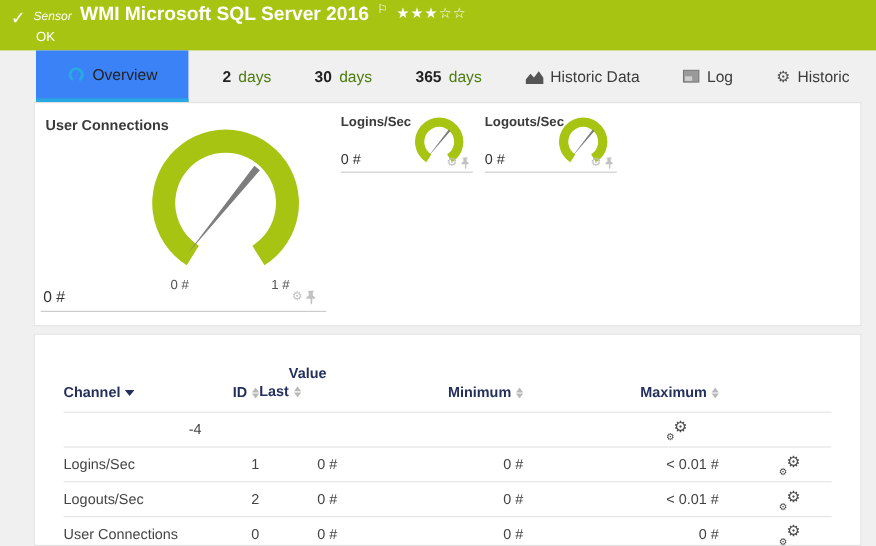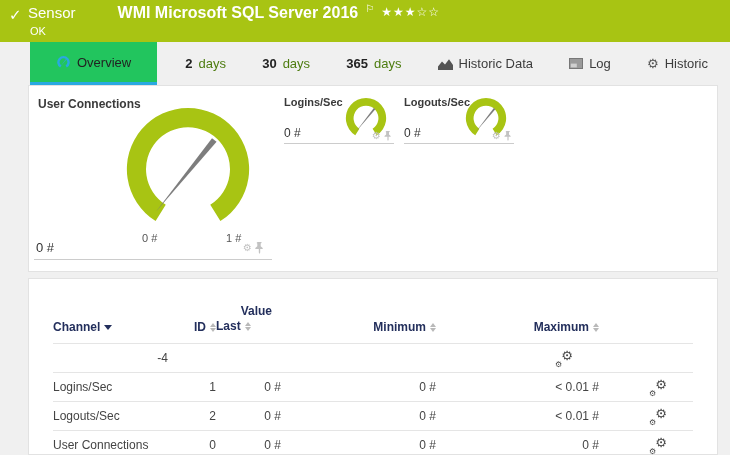--- a/index.html
+++ b/index.html
@@ -6,30 +6,30 @@
   body{
     width:730px;height:455px;overflow:hidden;position:relative;
     background:#f0f0f0;
     font-family:"Liberation Sans","DejaVu Sans",sans-serif;
     -webkit-font-smoothing:antialiased;
   }
   
   .topbar{position:absolute;left:0;top:0;width:730px;height:42px;background:#a8c413;color:#fff;}
   .check{position:absolute;left:9px;top:6px;font-size:15px;font-weight:bold;}
   .line1{position:absolute;left:28px;top:4px;display:flex;align-items:baseline;gap:7px;white-space:nowrap;}
-  .kind{font-size:15px;}
-  .title{font-weight:bold;font-size:16px;margin-left:35px;}
+  .kind{font-style:italic;font-size:10px;}
+  .title{font-weight:bold;font-size:16px;}
   .flag{font-size:10px;position:relative;top:-6px;cursor:pointer;}
   .stars{font-size:12px;letter-spacing:1px;position:relative;top:-2px;cursor:pointer;}
   .ok{position:absolute;left:30px;top:25px;font-size:11px;font-weight:normal;}
   
   .tabbar{position:absolute;left:0;top:42px;width:730px;height:43px;box-sizing:border-box;
           display:flex;justify-content:space-between;align-items:stretch;padding:0 14px 0 30px;}
   .tab{display:flex;align-items:center;gap:6px;font-size:13px;color:#3c3c3c;padding:0 8px;cursor:pointer;white-space:nowrap;}
-  .tab.active{background:#22c55e;border-bottom:3px solid #29a9e1;padding:0 26px;color:#222;}
+  .tab.active{background:#3b82f6;border-bottom:3px solid #29a9e1;padding:0 26px;color:#222;}
   .tab .num{font-weight:bold;color:#222;}
   .tab .unit{color:#4d7c0f;}
   .tab .tglyph{font-size:13px;color:#555;line-height:1;}
   
   .card{position:absolute;left:28px;background:#fff;border:1px solid #e2e2e2;box-sizing:border-box;}
   #card-gauges{top:85px;width:690px;height:187px;}
   #card-table{top:278px;width:690px;height:177px;}
   
   .gblock{position:absolute;border-bottom:1px solid #ccc;}
   .gb-main{left:5px;top:8px;width:238px;height:165px;}

